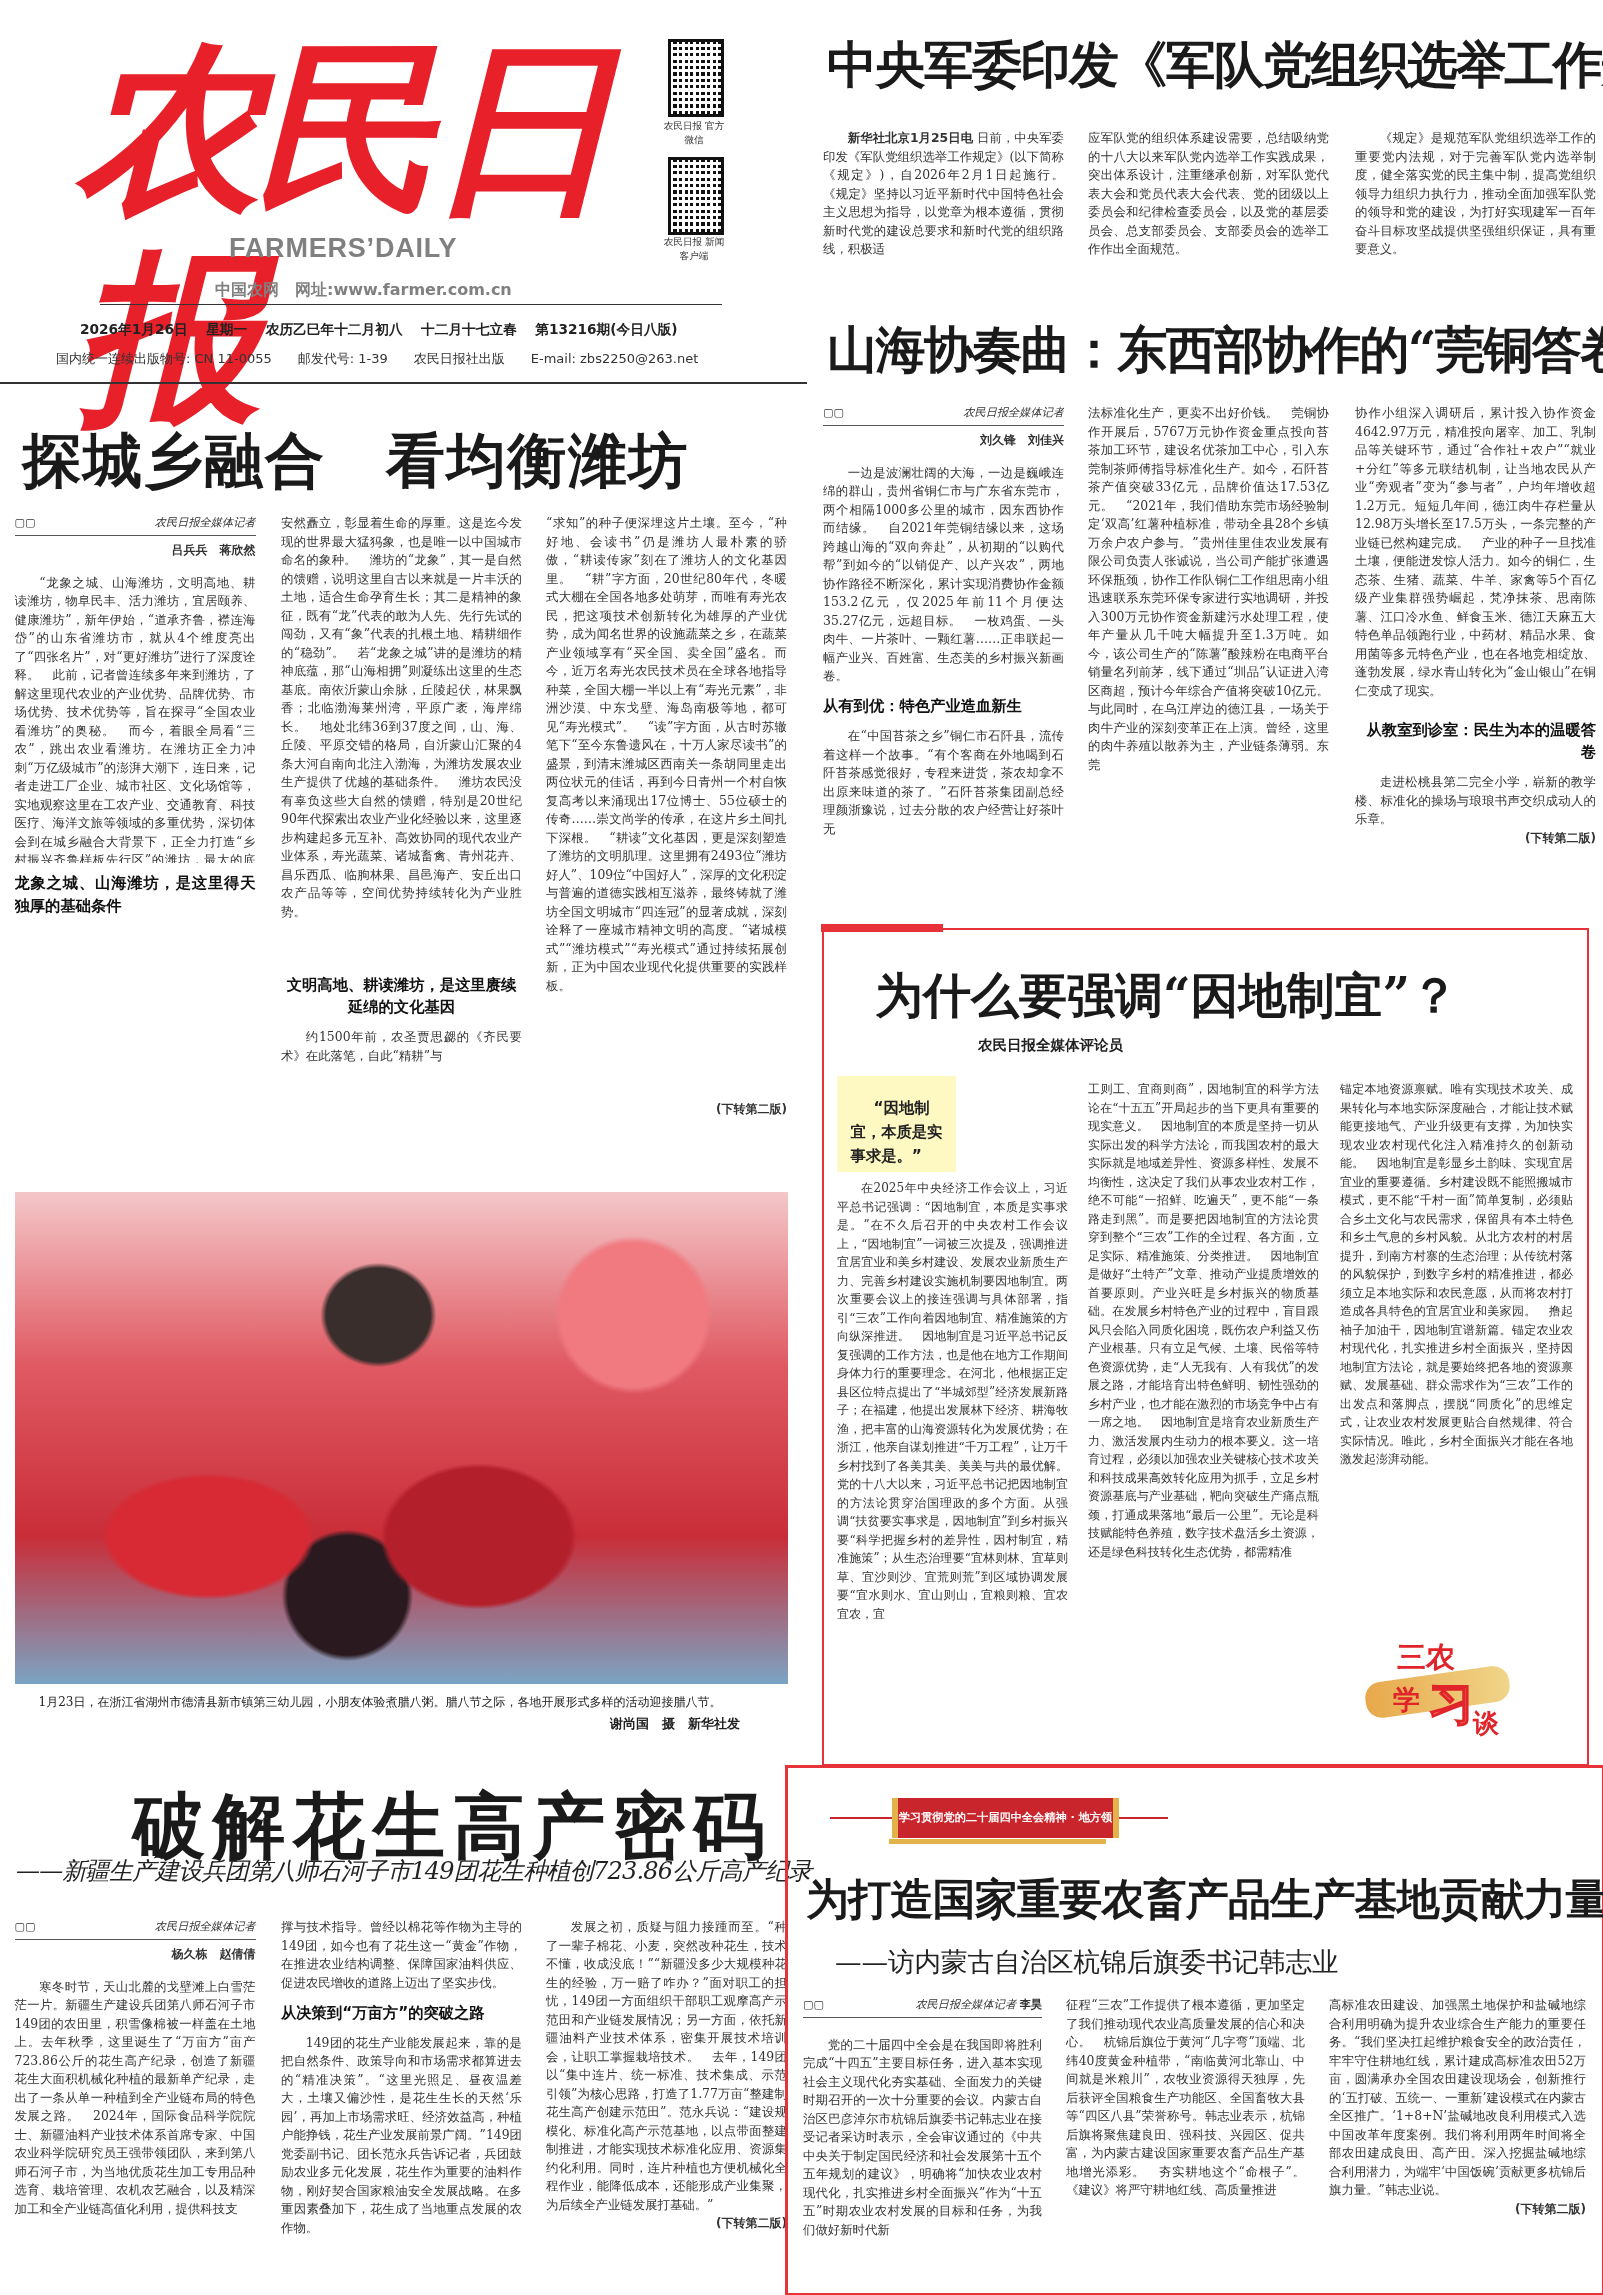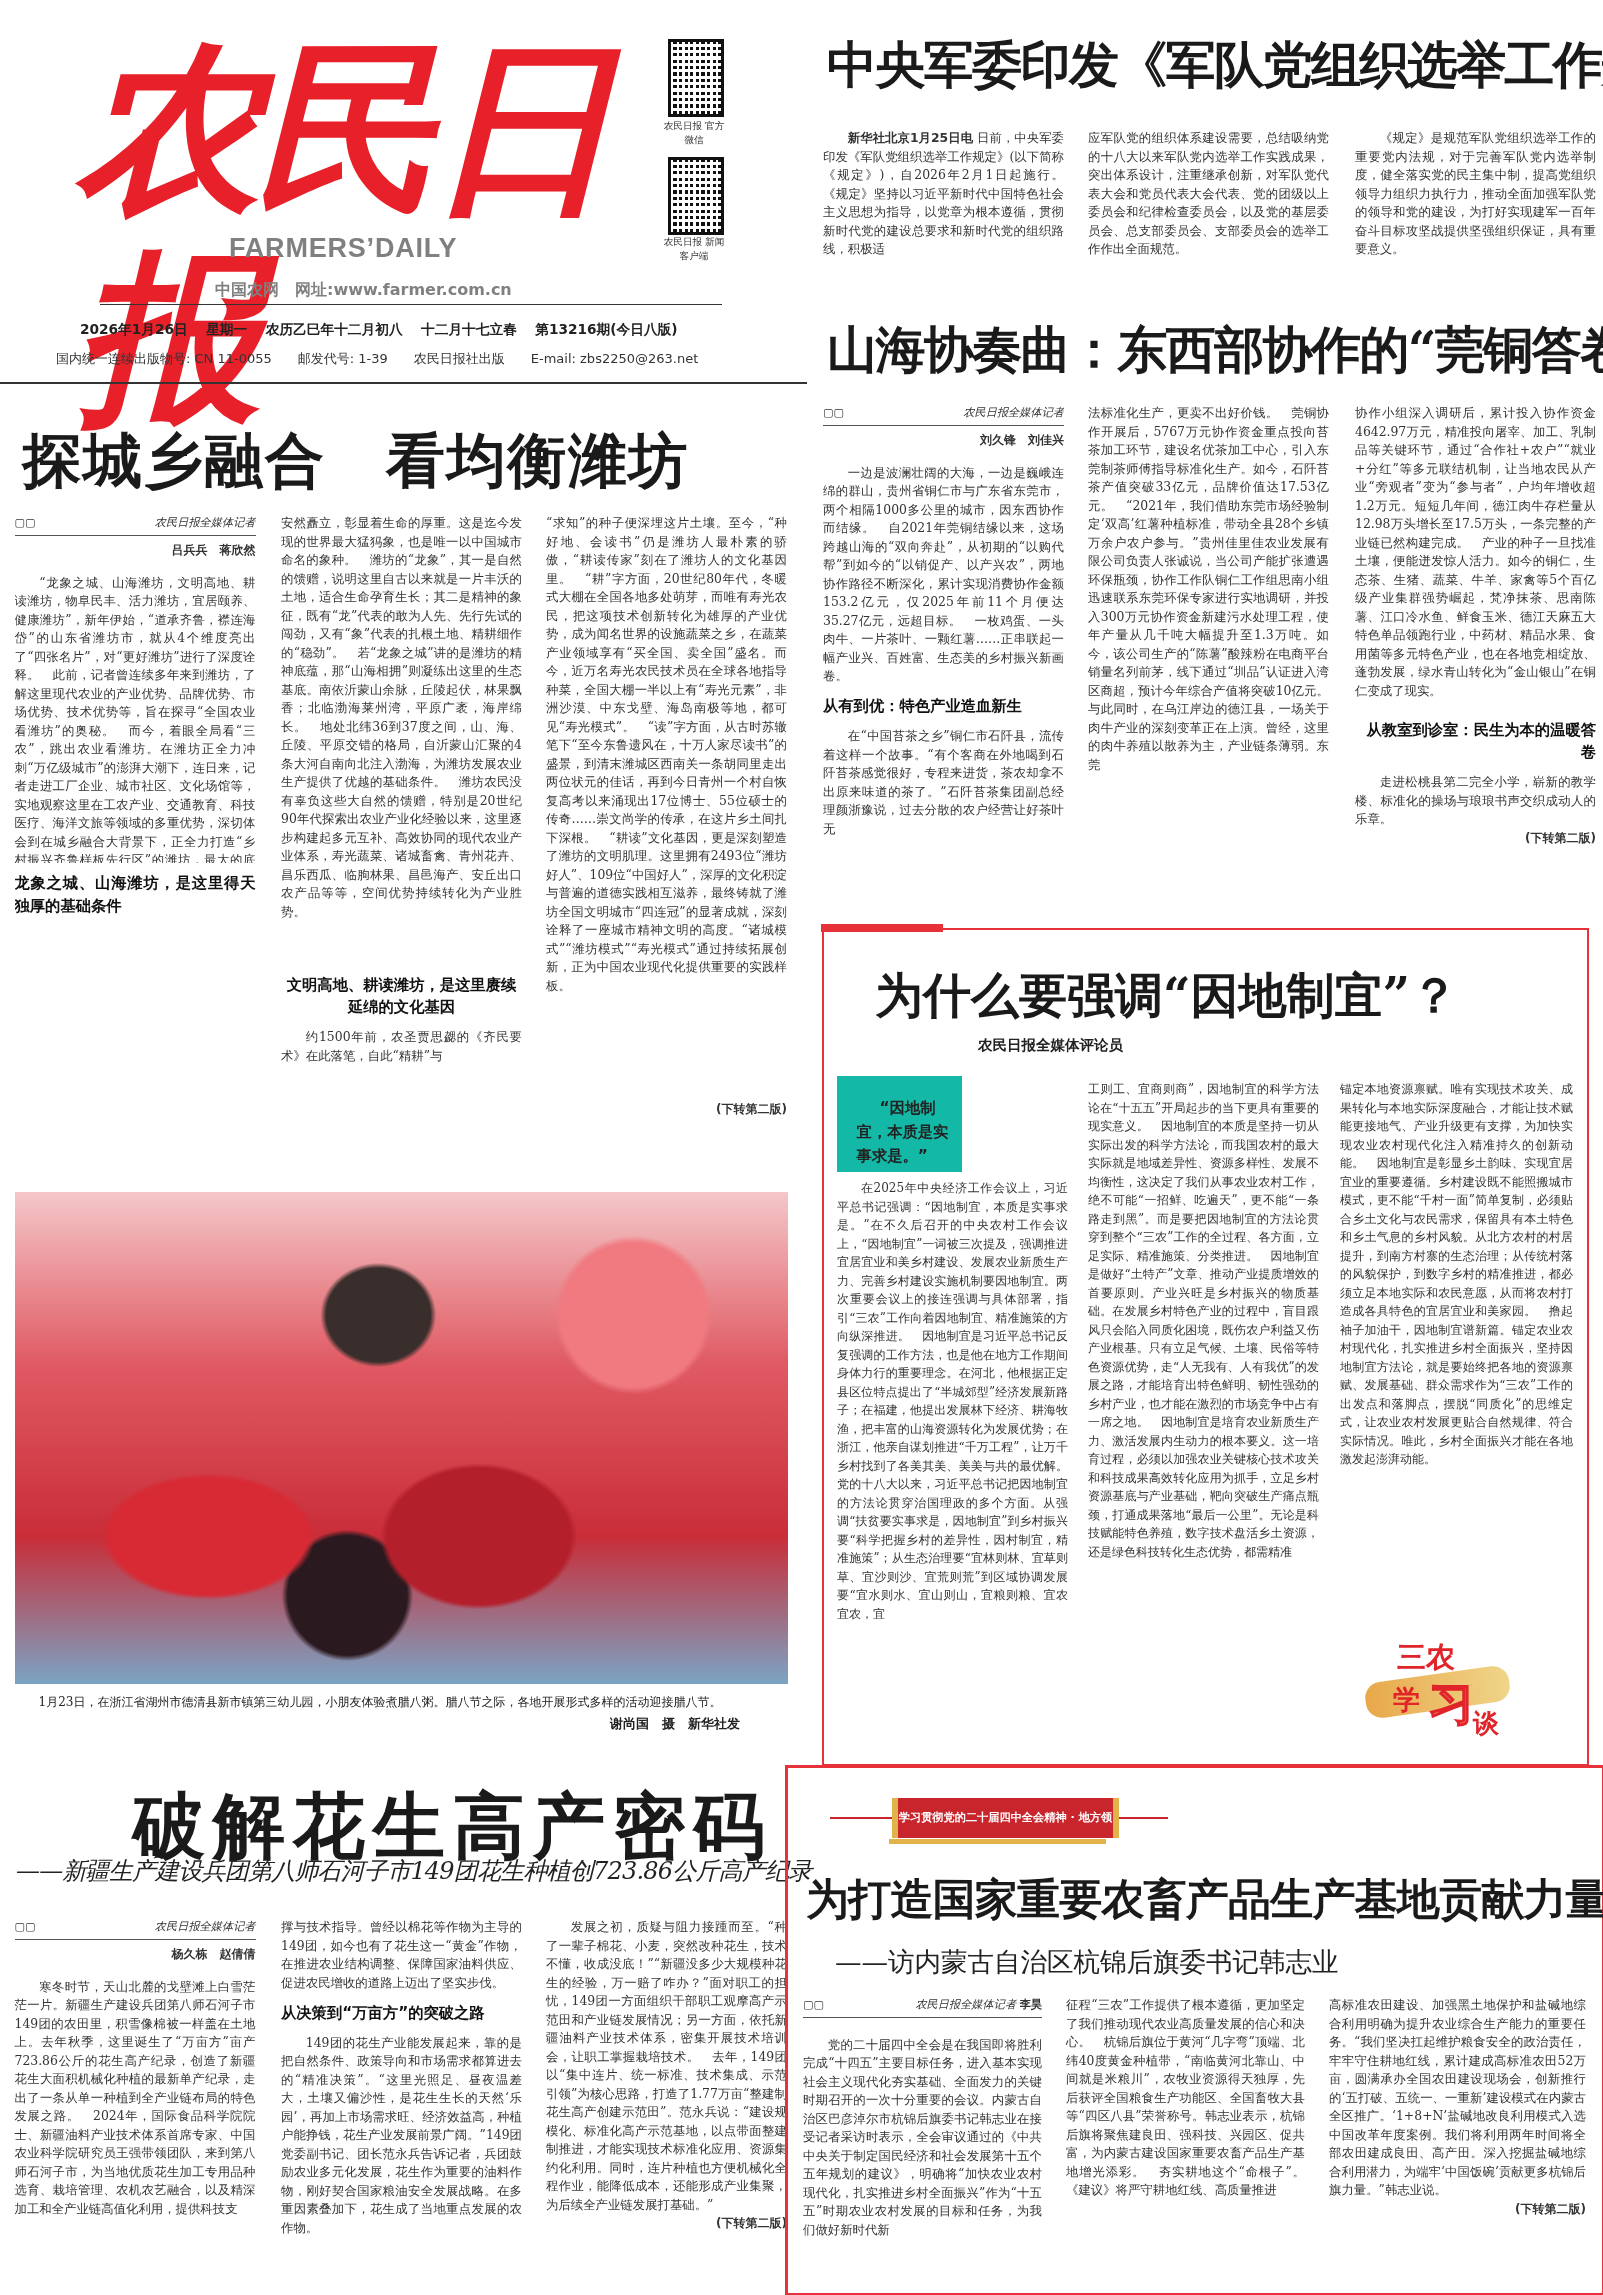--- a/index.html
+++ b/index.html
@@ -139,21 +139,21 @@
 </div>
 <div class="abs body-col" style="left:546px; top:1918px; width:241px;">
   <p>发展之初，质疑与阻力接踵而至。“种了一辈子棉花、小麦，突然改种花生，技术不懂，收成没底！”“新疆没多少大规模种花生的经验，万一赔了咋办？”面对职工的担忧，149团一方面组织干部职工观摩高产示范田和产业链发展情况；另一方面，依托新疆油料产业技术体系，密集开展技术培训会，让职工掌握栽培技术。　去年，149团以“集中连片、统一标准、技术集成、示范引领”为核心思路，打造了1.77万亩“整建制花生高产创建示范田”。范永兵说：“建设规模化、标准化高产示范基地，以点带面整建制推进，才能实现技术标准化应用、资源集约化利用。同时，连片种植也方便机械化全程作业，能降低成本，还能形成产业集聚，为后续全产业链发展打基础。”</p>
   <div class="cont">(下转第二版)</div>
 </div>
 
 <div class="abs red-frame" style="left:822px; top:928px; width:763px; height:834px;"></div>
 <div class="abs" style="left:821px; top:924px; width:122px; height:8px; background:#e8323a;"></div>
 <div class="abs headline" style="left:875px; top:964px; font-size:48px;">为什么要强调“因地制宜”？</div>
 <div class="abs sans" style="left:978px; top:1036px; font-size:14.5px; font-weight:bold;">农民日报全媒体评论员</div>
-<div class="abs" style="left:837px; top:1076px; width:115px; height:76px; background:#14b8a6; padding:20px 0 0 10px;">
+<div class="abs" style="left:837px; top:1076px; width:115px; height:76px; background:#fef9c3; padding:20px 0 0 4px;">
   <div class="sans" style="font-size:15.3px; font-weight:bold; line-height:24px; padding:0 9.6px 0 9.6px; text-indent:1.5em;">“因地制宜，本质是实事求是。”</div>
 </div>
 <div class="abs body-col" style="left:837px; top:1179px; width:231px; height:570px; overflow:hidden; font-size:12px;">
   <p>在2025年中央经济工作会议上，习近平总书记强调：“因地制宜，本质是实事求是。”在不久后召开的中央农村工作会议上，“因地制宜”一词被三次提及，强调推进宜居宜业和美乡村建设、发展农业新质生产力、完善乡村建设实施机制要因地制宜。两次重要会议上的接连强调与具体部署，指引“三农”工作向着因地制宜、精准施策的方向纵深推进。　因地制宜是习近平总书记反复强调的工作方法，也是他在地方工作期间身体力行的重要理念。在河北，他根据正定县区位特点提出了“半城郊型”经济发展新路子；在福建，他提出发展林下经济、耕海牧渔，把丰富的山海资源转化为发展优势；在浙江，他亲自谋划推进“千万工程”，让万千乡村找到了各美其美、美美与共的最优解。党的十八大以来，习近平总书记把因地制宜的方法论贯穿治国理政的多个方面。从强调“扶贫要实事求是，因地制宜”到乡村振兴要“科学把握乡村的差异性，因村制宜，精准施策”；从生态治理要“宜林则林、宜草则草、宜沙则沙、宜荒则荒”到区域协调发展要“宜水则水、宜山则山，宜粮则粮、宜农宜农，宜</p>
 </div>
 <div class="abs body-col" style="left:968px; top:1080px; width:231px; height:671px; overflow:hidden; font-size:12px; margin-left:120px;">
   <p style="text-indent:0">工则工、宜商则商”，因地制宜的科学方法论在“十五五”开局起步的当下更具有重要的现实意义。　因地制宜的本质是坚持一切从实际出发的科学方法论，而我国农村的最大实际就是地域差异性、资源多样性、发展不均衡性，这决定了我们从事农业农村工作，绝不可能“一招鲜、吃遍天”，更不能“一条路走到黑”。而是要把因地制宜的方法论贯穿到整个“三农”工作的全过程、各方面，立足实际、精准施策、分类推进。　因地制宜是做好“土特产”文章、推动产业提质增效的首要原则。产业兴旺是乡村振兴的物质基础。在发展乡村特色产业的过程中，盲目跟风只会陷入同质化困境，既伤农户利益又伤产业根基。只有立足气候、土壤、民俗等特色资源优势，走“人无我有、人有我优”的发展之路，才能培育出特色鲜明、韧性强劲的乡村产业，也才能在激烈的市场竞争中占有一席之地。　因地制宜是培育农业新质生产力、激活发展内生动力的根本要义。这一培育过程，必须以加强农业关键核心技术攻关和科技成果高效转化应用为抓手，立足乡村资源基底与产业基础，靶向突破生产痛点瓶颈，打通成果落地“最后一公里”。无论是科技赋能特色养殖，数字技术盘活乡土资源，还是绿色科技转化生态优势，都需精准</p>
 </div>
 <div class="abs body-col" style="left:1340px; top:1080px; width:233px; height:522px; overflow:hidden; font-size:12px;">
   <p style="text-indent:0">锚定本地资源禀赋。唯有实现技术攻关、成果转化与本地实际深度融合，才能让技术赋能更接地气、产业升级更有支撑，为加快实现农业农村现代化注入精准持久的创新动能。　因地制宜是彰显乡土韵味、实现宜居宜业的重要遵循。乡村建设既不能照搬城市模式，更不能“千村一面”简单复制，必须贴合乡土文化与农民需求，保留具有本土特色和乡土气息的乡村风貌。从北方农村的村居提升，到南方村寨的生态治理；从传统村落的风貌保护，到数字乡村的精准推进，都必须立足本地实际和农民意愿，从而将农村打造成各具特色的宜居宜业和美家园。　撸起袖子加油干，因地制宜谱新篇。锚定农业农村现代化，扎实推进乡村全面振兴，坚持因地制宜方法论，就是要始终把各地的资源禀赋、发展基础、群众需求作为“三农”工作的出发点和落脚点，摆脱“同质化”的思维定式，让农业农村发展更贴合自然规律、符合实际情况。唯此，乡村全面振兴才能在各地激发起澎湃动能。</p>

